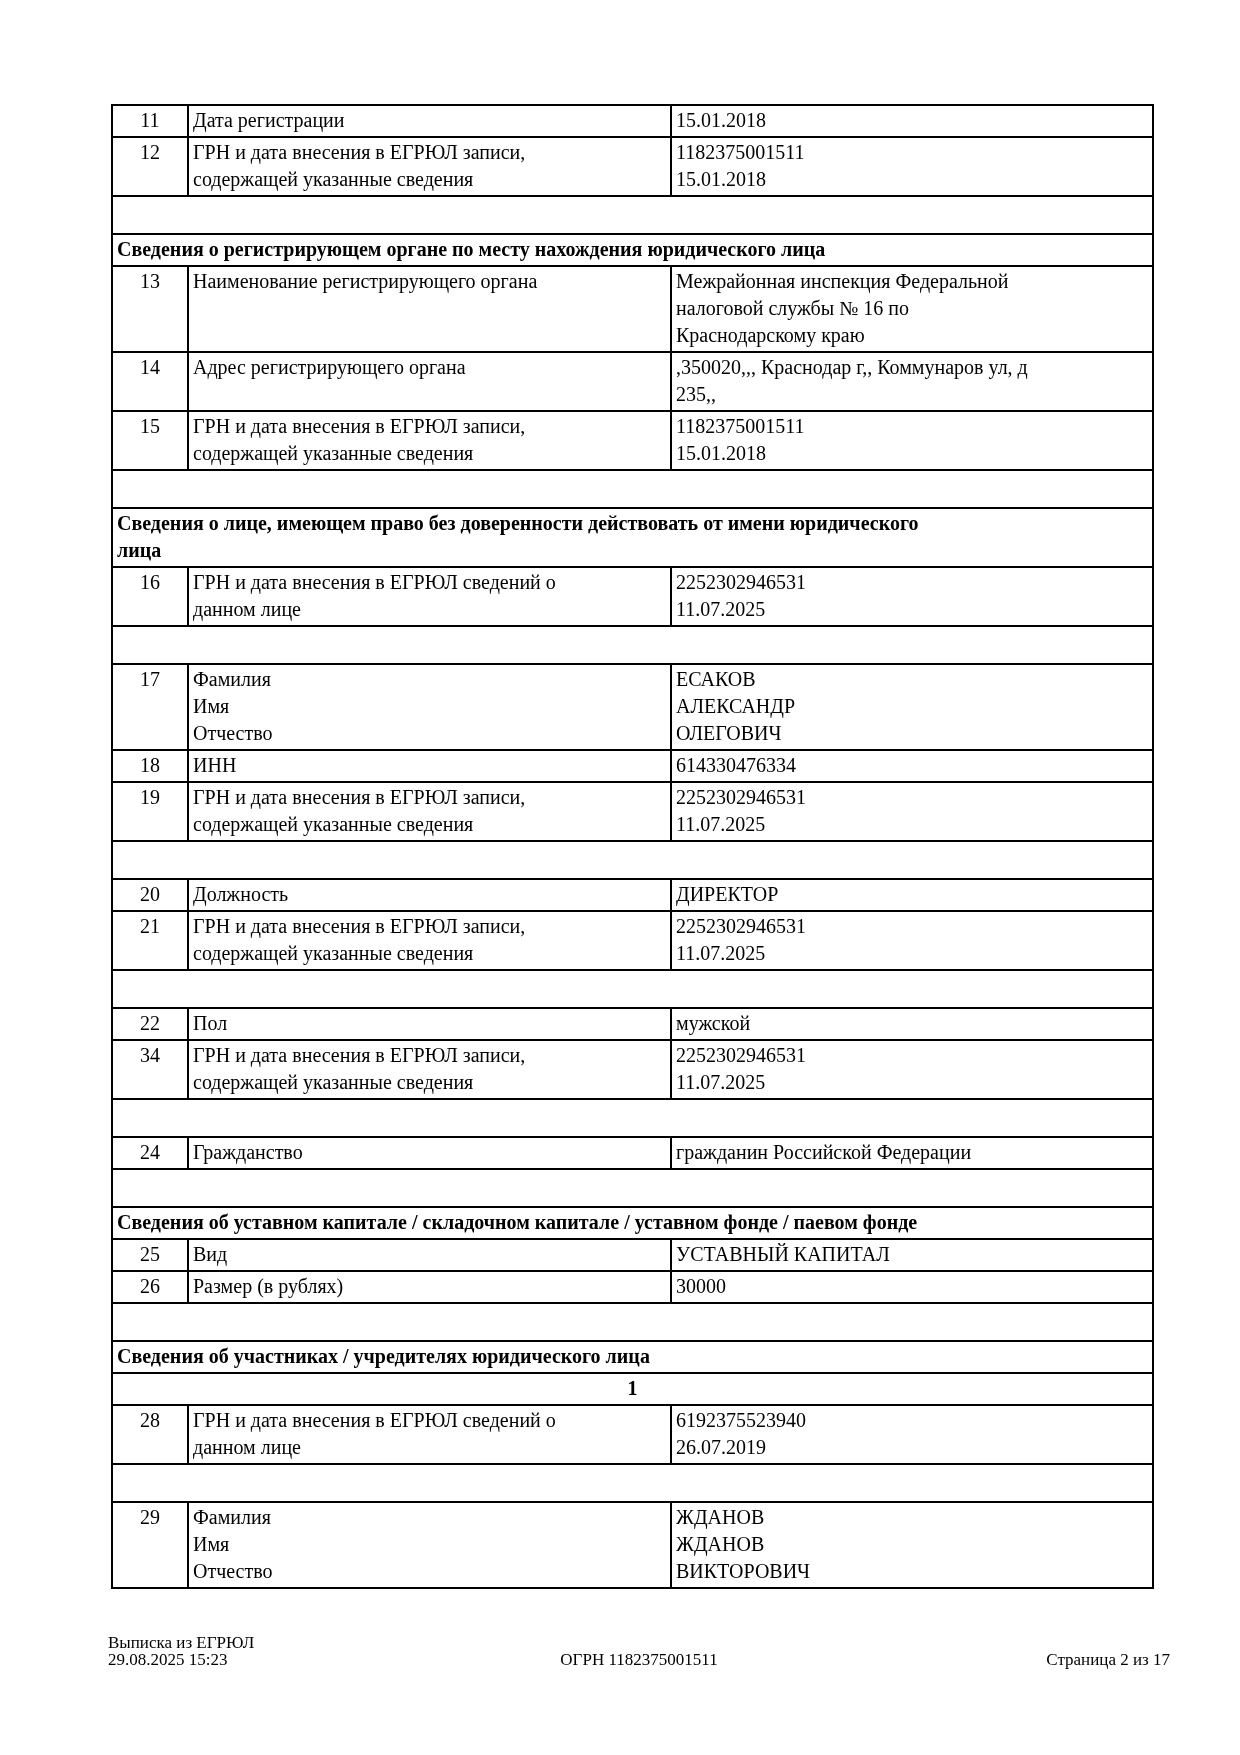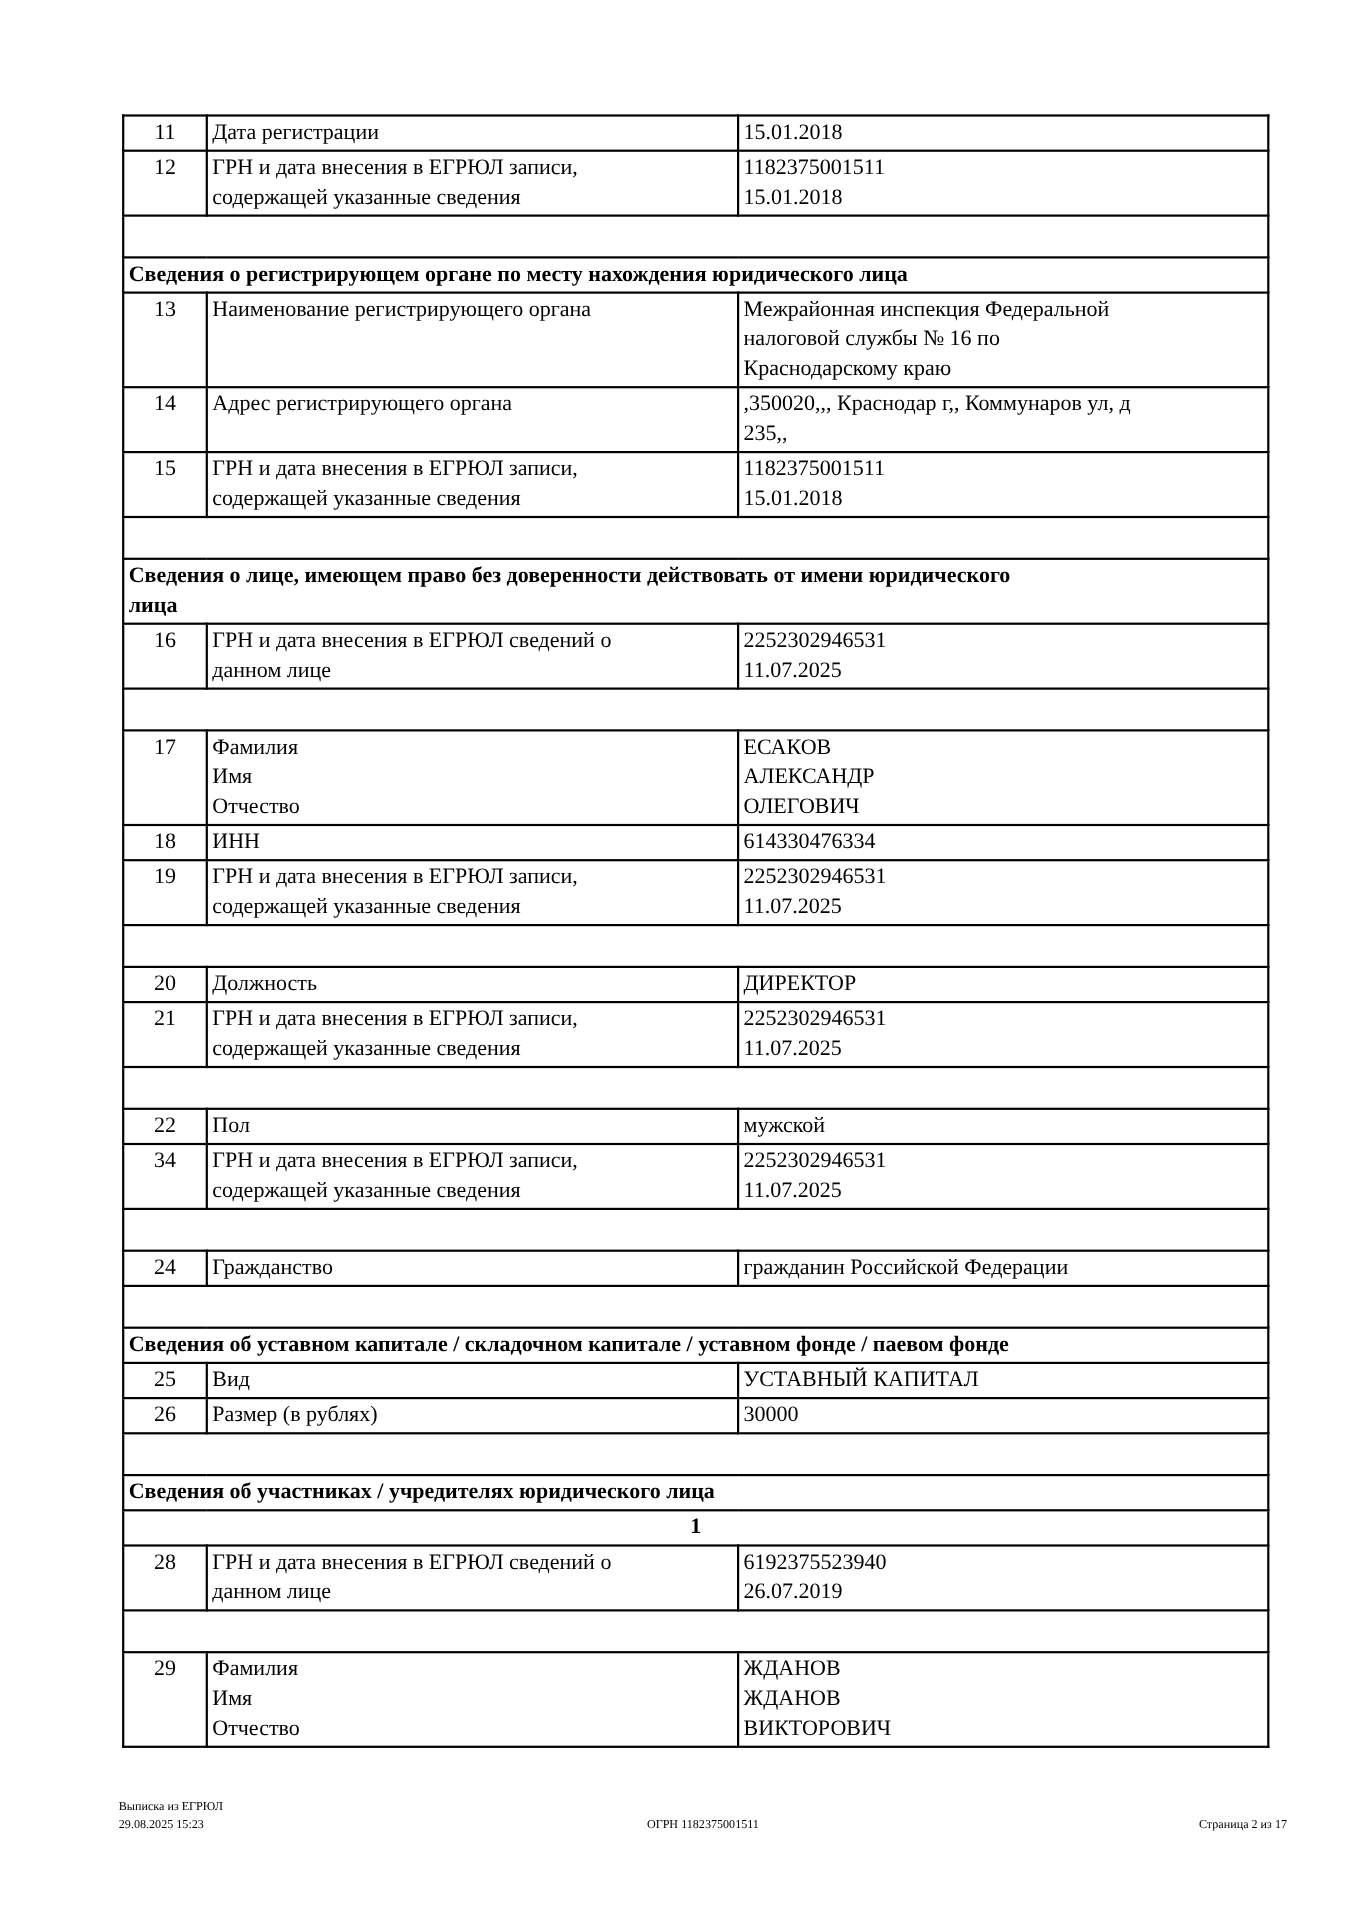--- a/index.html
+++ b/index.html
@@ -45,21 +45,21 @@
   td.subsection {
     font-weight: bold;
     text-align: center;
   }
   .footer {
     margin-left: 108px;
     width: 1062px;
     margin-top: 22px;
     display: flex;
     align-items: flex-end;
-    font-size: 11px;
+    font-size: 17px;
     line-height: 17px;
   }
   .footer-left   { flex: 1; text-align: left; }
   .footer-center { flex: 1; text-align: center; }
   .footer-right  { flex: 1; text-align: right; margin-top: 40px; }
 </style>
 </head>
 <body>
 
 <div class="page">

